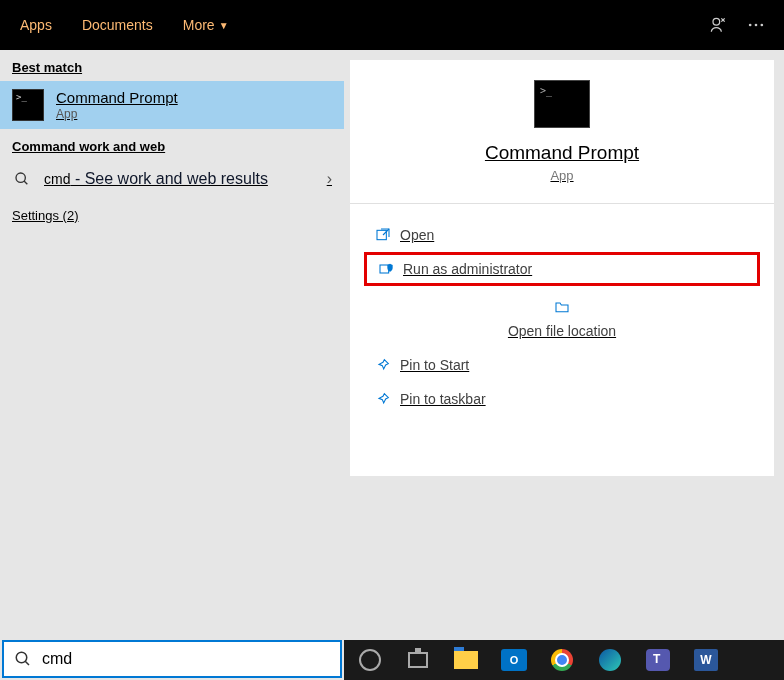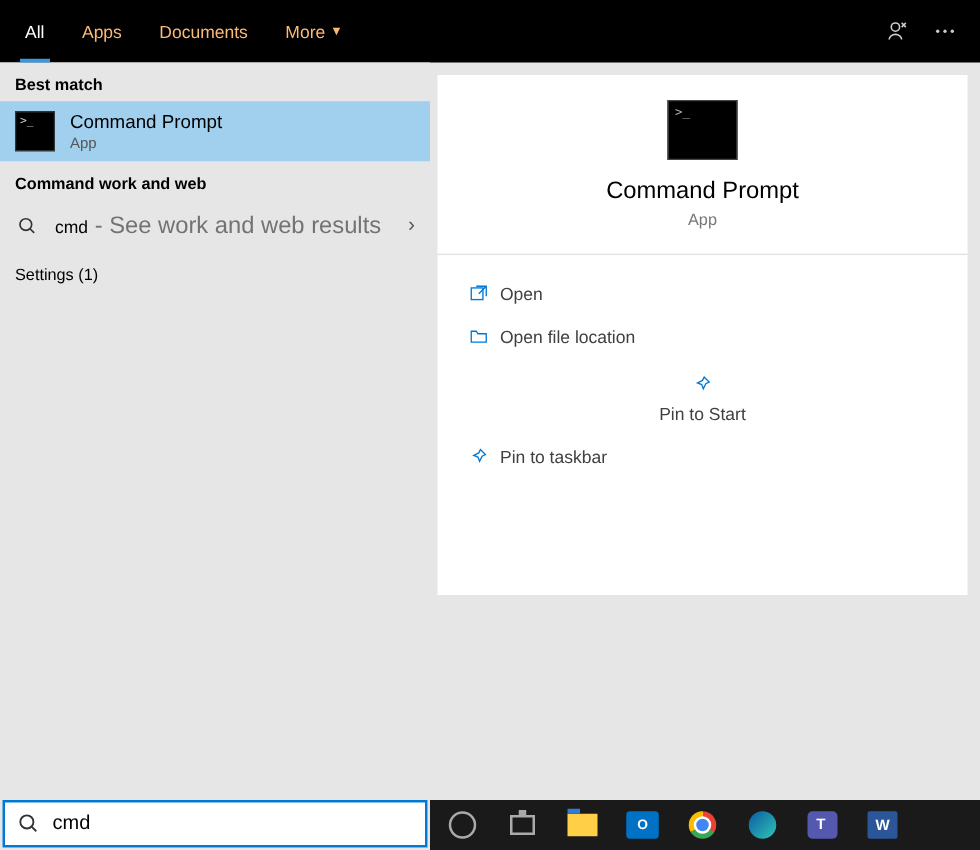--- a/index.html
+++ b/index.html
@@ -7,35 +7,35 @@
 
 .topbar { background: #000; height: 50px; display: flex; align-items: center; padding: 0 6px; }
 .tabs { display: flex; gap: 2px; height: 100%; align-items: center; }
 .tab { color: #fdba74; font-size: 14px; padding: 0 14px; height: 100%; display: flex; align-items: center; cursor: pointer; position: relative; }
 .tab.active { color: #fff; }
 .tab.active::after { content: ""; position: absolute; bottom: 0; left: 10px; right: 10px; height: 3px; background: #3a96dd; }
 .tab .chev { margin-left: 4px; font-size: 10px; }
 .topbar-right { margin-left: auto; display: flex; gap: 18px; padding-right: 12px; }
 .top-icon { color: #ccc; font-size: 16px; }
 
-.main { display: flex; height: 436px; }
+.main { display: flex; height: 436px; text-decoration: underline; }
 
 .left-panel { width: 344px; background: #e6e6e6; display: flex; flex-direction: column; }
 .section-label { font-size: 13px; font-weight: 600; padding: 10px 12px 6px; color: #000; }
 .result-row { display: flex; align-items: center; padding: 8px 12px; gap: 12px; cursor: pointer; }
 .result-row.selected { background: #a1d0ef; }
 .cmd-icon { width: 32px; height: 32px; background: #000; border: 1px solid #333; position: relative; }
 .cmd-icon::after { content: ">_"; color: #ccc; font-size: 9px; position: absolute; top: 2px; left: 3px; font-family: monospace; }
 .result-text { flex: 1; }
 .result-title { font-size: 15px; color: #000; }
 .result-sub { font-size: 12px; color: #555; margin-top: 1px; }
 .search-row { display: flex; align-items: center; padding: 10px 12px; gap: 12px; cursor: pointer; }
 .search-row .si { width: 20px; display: flex; justify-content: center; }
 .search-row .text { flex: 1; font-size: 14px; color: #000; }
-.search-row .hint { color: #737373; font-size: 19px; }
+.search-row .hint { color: #0f172a; font-size: 16px; }
 .search-row .arrow { color: #555; font-size: 16px; }
 .settings-row { font-size: 13px; padding: 10px 12px; color: #000; }
 
 .right-panel { flex: 1; background: #fff; margin: 10px 10px 10px 6px; padding: 20px 0 0; }
 .preview-top { text-align: center; padding-bottom: 20px; border-bottom: 1px solid #e0e0e0; }
 .preview-icon { width: 56px; height: 48px; background: #000; margin: 0 auto 14px; border: 1px solid #444; position: relative; }
 .preview-icon::after { content: ">_"; color: #aaa; font-size: 10px; position: absolute; top: 4px; left: 5px; font-family: monospace; }
 .preview-title { font-size: 19px; color: #000; margin-bottom: 4px; }
 .preview-sub { font-size: 13px; color: #777; }
 .actions { padding: 14px 0; }
@@ -63,21 +63,20 @@
 .teams::after{content:"T";color:#fff;font-size:12px;font-weight:bold;position:absolute;top:3px;left:7px;}
 .word { width:24px; height:22px; background:#2b579a; color:#fff; font-size:12px; font-weight:bold; display:flex; align-items:center; justify-content:center; border-radius:2px;}
 
 svg { display:block; }
 </style>
 </head>
 <body>
 
 <div class="topbar">
   <div class="tabs">
-    <div class="tab active">All</div>
     <div class="tab">Apps</div>
     <div class="tab">Documents</div>
     <div class="tab">
         <span>More</span>
         <span class="chev">▼</span>
       </div>
   </div>
   <div class="topbar-right">
     <span class="top-icon">
       <svg width="20" height="20" viewBox="0 0 24 24" fill="none" stroke="#ccc" stroke-width="1.5">
@@ -112,39 +111,48 @@
       <span class="si">
         <svg width="16" height="16" viewBox="0 0 24 24" fill="none" stroke="#333" stroke-width="2">
             <circle cx="10" cy="10" r="7"></circle>
             <line x1="20" y1="20" x2="15" y2="15"></line>
           </svg>
       </span>
       <span class="text"><span>cmd</span><span class="hint"> - See work and web results</span></span>
       <span class="arrow">›</span>
     </div>
 
-    <div class="settings-row">Settings (1)</div>
+    <div class="settings-row">Settings (2)</div>
   </div>
 
   <div class="right-panel">
     <div class="preview-top">
       <div class="preview-icon"></div>
       <div class="preview-title">Command Prompt</div>
       <div class="preview-sub">App</div>
     </div>
     <div class="actions">
       <div class="action">
         <span class="ai">
             <svg width="16" height="16" viewBox="0 0 24 24" fill="none" stroke="#0078d4" stroke-width="1.6">
               <rect x="3" y="5" width="14" height="14"></rect>
               <path d="M9 3h12v12"></path>
               <path d="M21 3l-9 9"></path>
             </svg>
           </span>
         <span>Open</span>
+      </div>
+      <div class="action highlight">
+        <span class="ai">
+            <svg width="16" height="16" viewBox="0 0 24 24" fill="none" stroke="#0078d4" stroke-width="1.6">
+              <rect x="3" y="6" width="13" height="12"></rect>
+              <path d="M18 4l4 2v4c0 3-2 5-4 6-2-1-4-3-4-6V6l4-2z" fill="#0078d4" stroke="none"></path>
+            </svg>
+          </span>
+        <span>Run as administrator</span>
       </div>
       <div class="action">
         <span class="ai">
             <svg width="16" height="16" viewBox="0 0 24 24" fill="none" stroke="#0078d4" stroke-width="1.6">
               <path d="M3 6h6l2 3h10v10H3z"></path>
             </svg>
           </span>
         <span>Open file location</span>
       </div>
       <div class="action">

